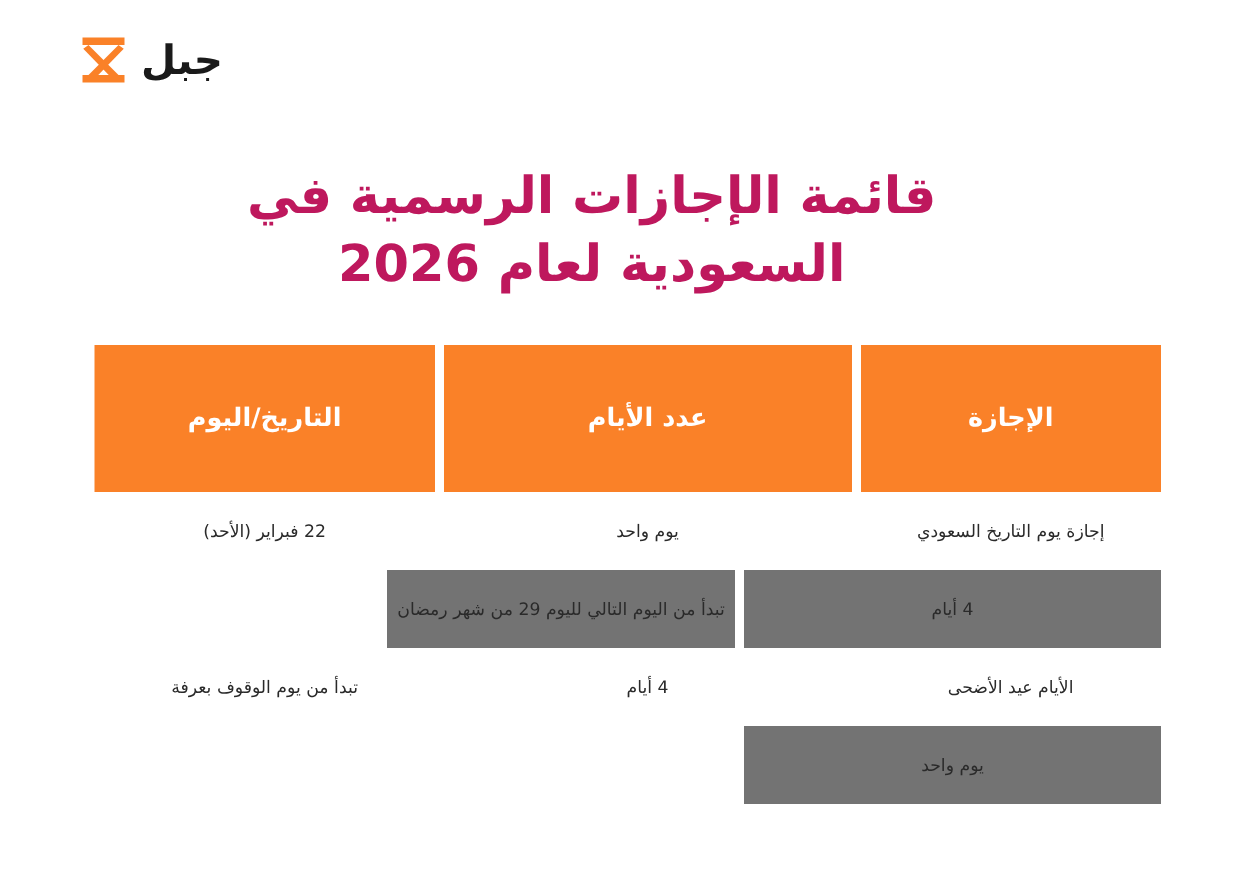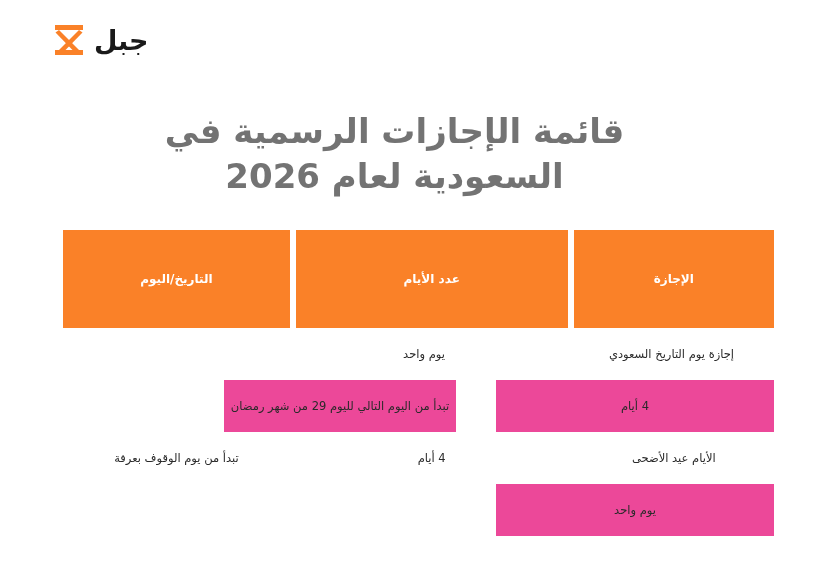--- a/index.html
+++ b/index.html
@@ -53,21 +53,21 @@
 
   
   .title {
     position: absolute;
     top: 86px;
     left: 0;
     width: 789px;
     text-align: center;
     font-size: 34px;
     font-weight: 700;
-    color: #737373;
+    color: #be185d;
     line-height: 1.32;
     letter-spacing: -0.2px;
     padding: 0 150px;
     box-sizing: border-box;
   }
 
   
   .table-wrap {
     position: absolute;
     top: 230px;
@@ -76,40 +76,40 @@
   }
   .hdr-row {
     display: flex;
     flex-direction: row;
     gap: 6px;
     height: 98px;
   }
   .hdr-cell {
     background: #FA8128;
     color: #ffffff;
-    font-size: 12px;
+    font-size: 17px;
     font-weight: 700;
     display: flex;
     align-items: center;
     justify-content: center;
     text-align: center;
     box-sizing: border-box;
   }
   .col-1 { width: 205px; }   
   .col-2 { width: 278px; }   
   .col-3 { width: 232px; }   
 
   .body-rows { display: block; }
   .data-row {
     display: flex;
     flex-direction: row;
     gap: 6px;
     height: 52px;
   }
-  .data-row.shaded .data-cell { background: #ec4899; margin-left: 34px; }
+  .data-row.shaded .data-cell { background: #737373; }
   .data-row.plain  .data-cell { background: #ffffff; }
 
   .data-cell {
     font-size: 11.5px;
     font-weight: 400;
     color: #2a2a2a;
     display: flex;
     align-items: center;
     justify-content: center;
     text-align: center;
@@ -141,20 +141,21 @@
     <div class="hdr-cell col-1">الإجازة</div>
     <div class="hdr-cell col-2">عدد الأيام</div>
     <div class="hdr-cell col-3">التاريخ/اليوم</div>
   </div>
 
   <div class="body-rows">
 
     <div class="data-row plain">
       <div class="data-cell col-1">إجازة يوم التاريخ السعودي</div>
       <div class="data-cell col-2">يوم واحد</div>
+      <div class="data-cell col-3">22 فبراير (الأحد)</div>
     </div>
 
     <div class="data-row shaded">
       <div class="data-cell col-2">4 أيام</div>
       <div class="data-cell col-3">تبدأ من اليوم التالي لليوم 29 من شهر رمضان</div>
     </div>
 
     <div class="data-row plain">
       <div class="data-cell col-1">الأيام عيد الأضحى</div>
       <div class="data-cell col-2">4 أيام</div>

